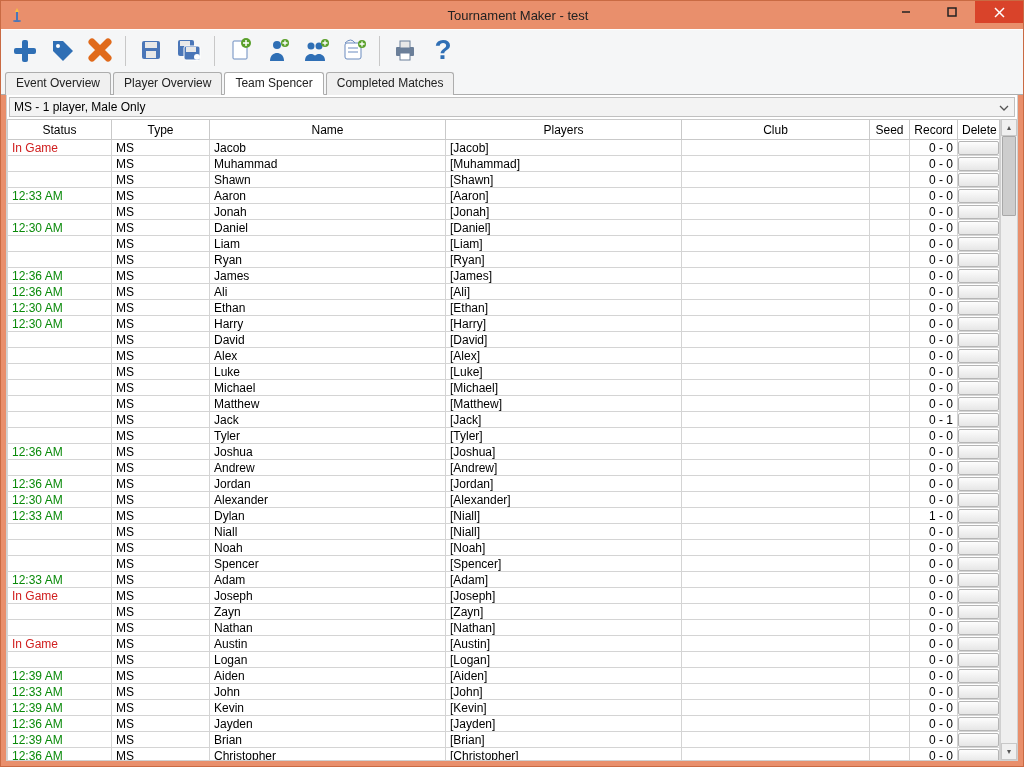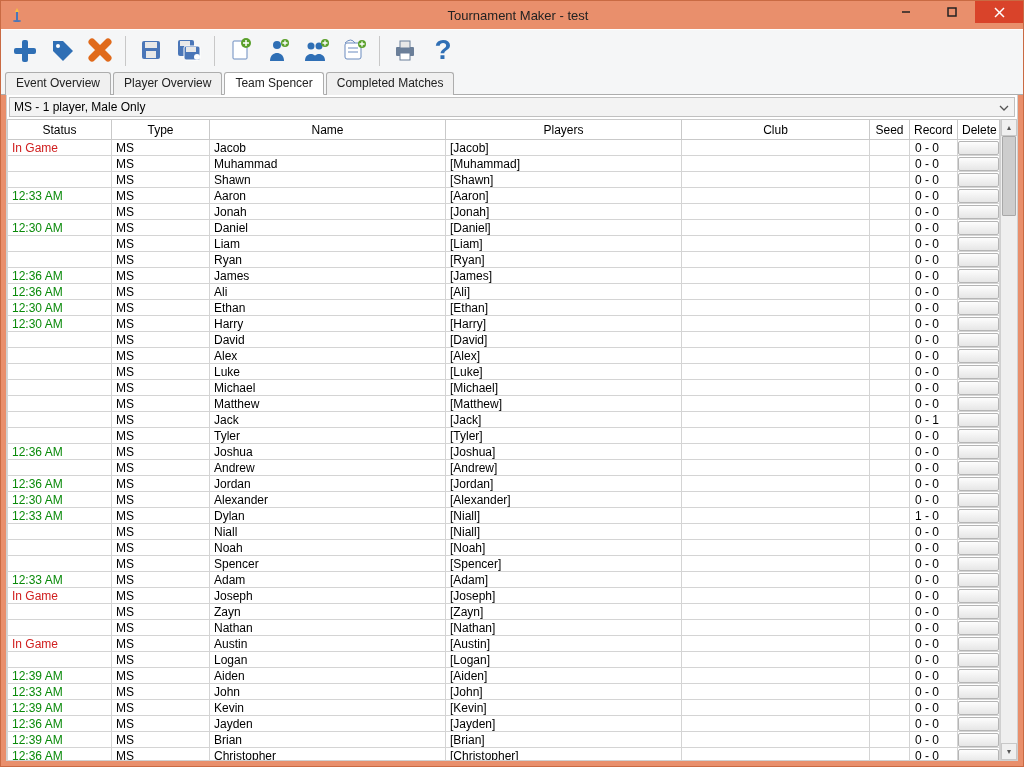--- a/index.html
+++ b/index.html
@@ -82,21 +82,21 @@
     background:#fff; border:1px solid #c9c9c9; border-top:1px solid #c9c9c9;
     font-weight:normal; text-align:center; padding:2px 4px; font-size:12px;
     height:20px; color:#000;
   }
   tbody td {
     border:1px solid #d4d4d4; padding:0px 4px; font-size:12px; height:16px;
     white-space:nowrap; overflow:hidden; color:#000;
   }
   tbody tr td.status-ingame { color:#d02020; }
   tbody tr td.status-time { color:#0a8a0a; }
-  td.rec, th.rec { text-align:center; padding-right:17px;}
+  td.rec, th.rec { text-align:right; padding-right:4px;}
   td.seed, th.seed { text-align:center;}
   td.del { padding:0;}
   .delbtn {
     display:block; width:100%; height:14px; margin:0;
     background:linear-gradient(#fdfdfd,#e6e6e6);
     border:1px solid #b5b5b5; border-radius:2px;
   }
   .vscroll {
     width:17px; background:#f0f0f0; border-left:1px solid #d0d0d0;
     display:flex; flex-direction:column;

